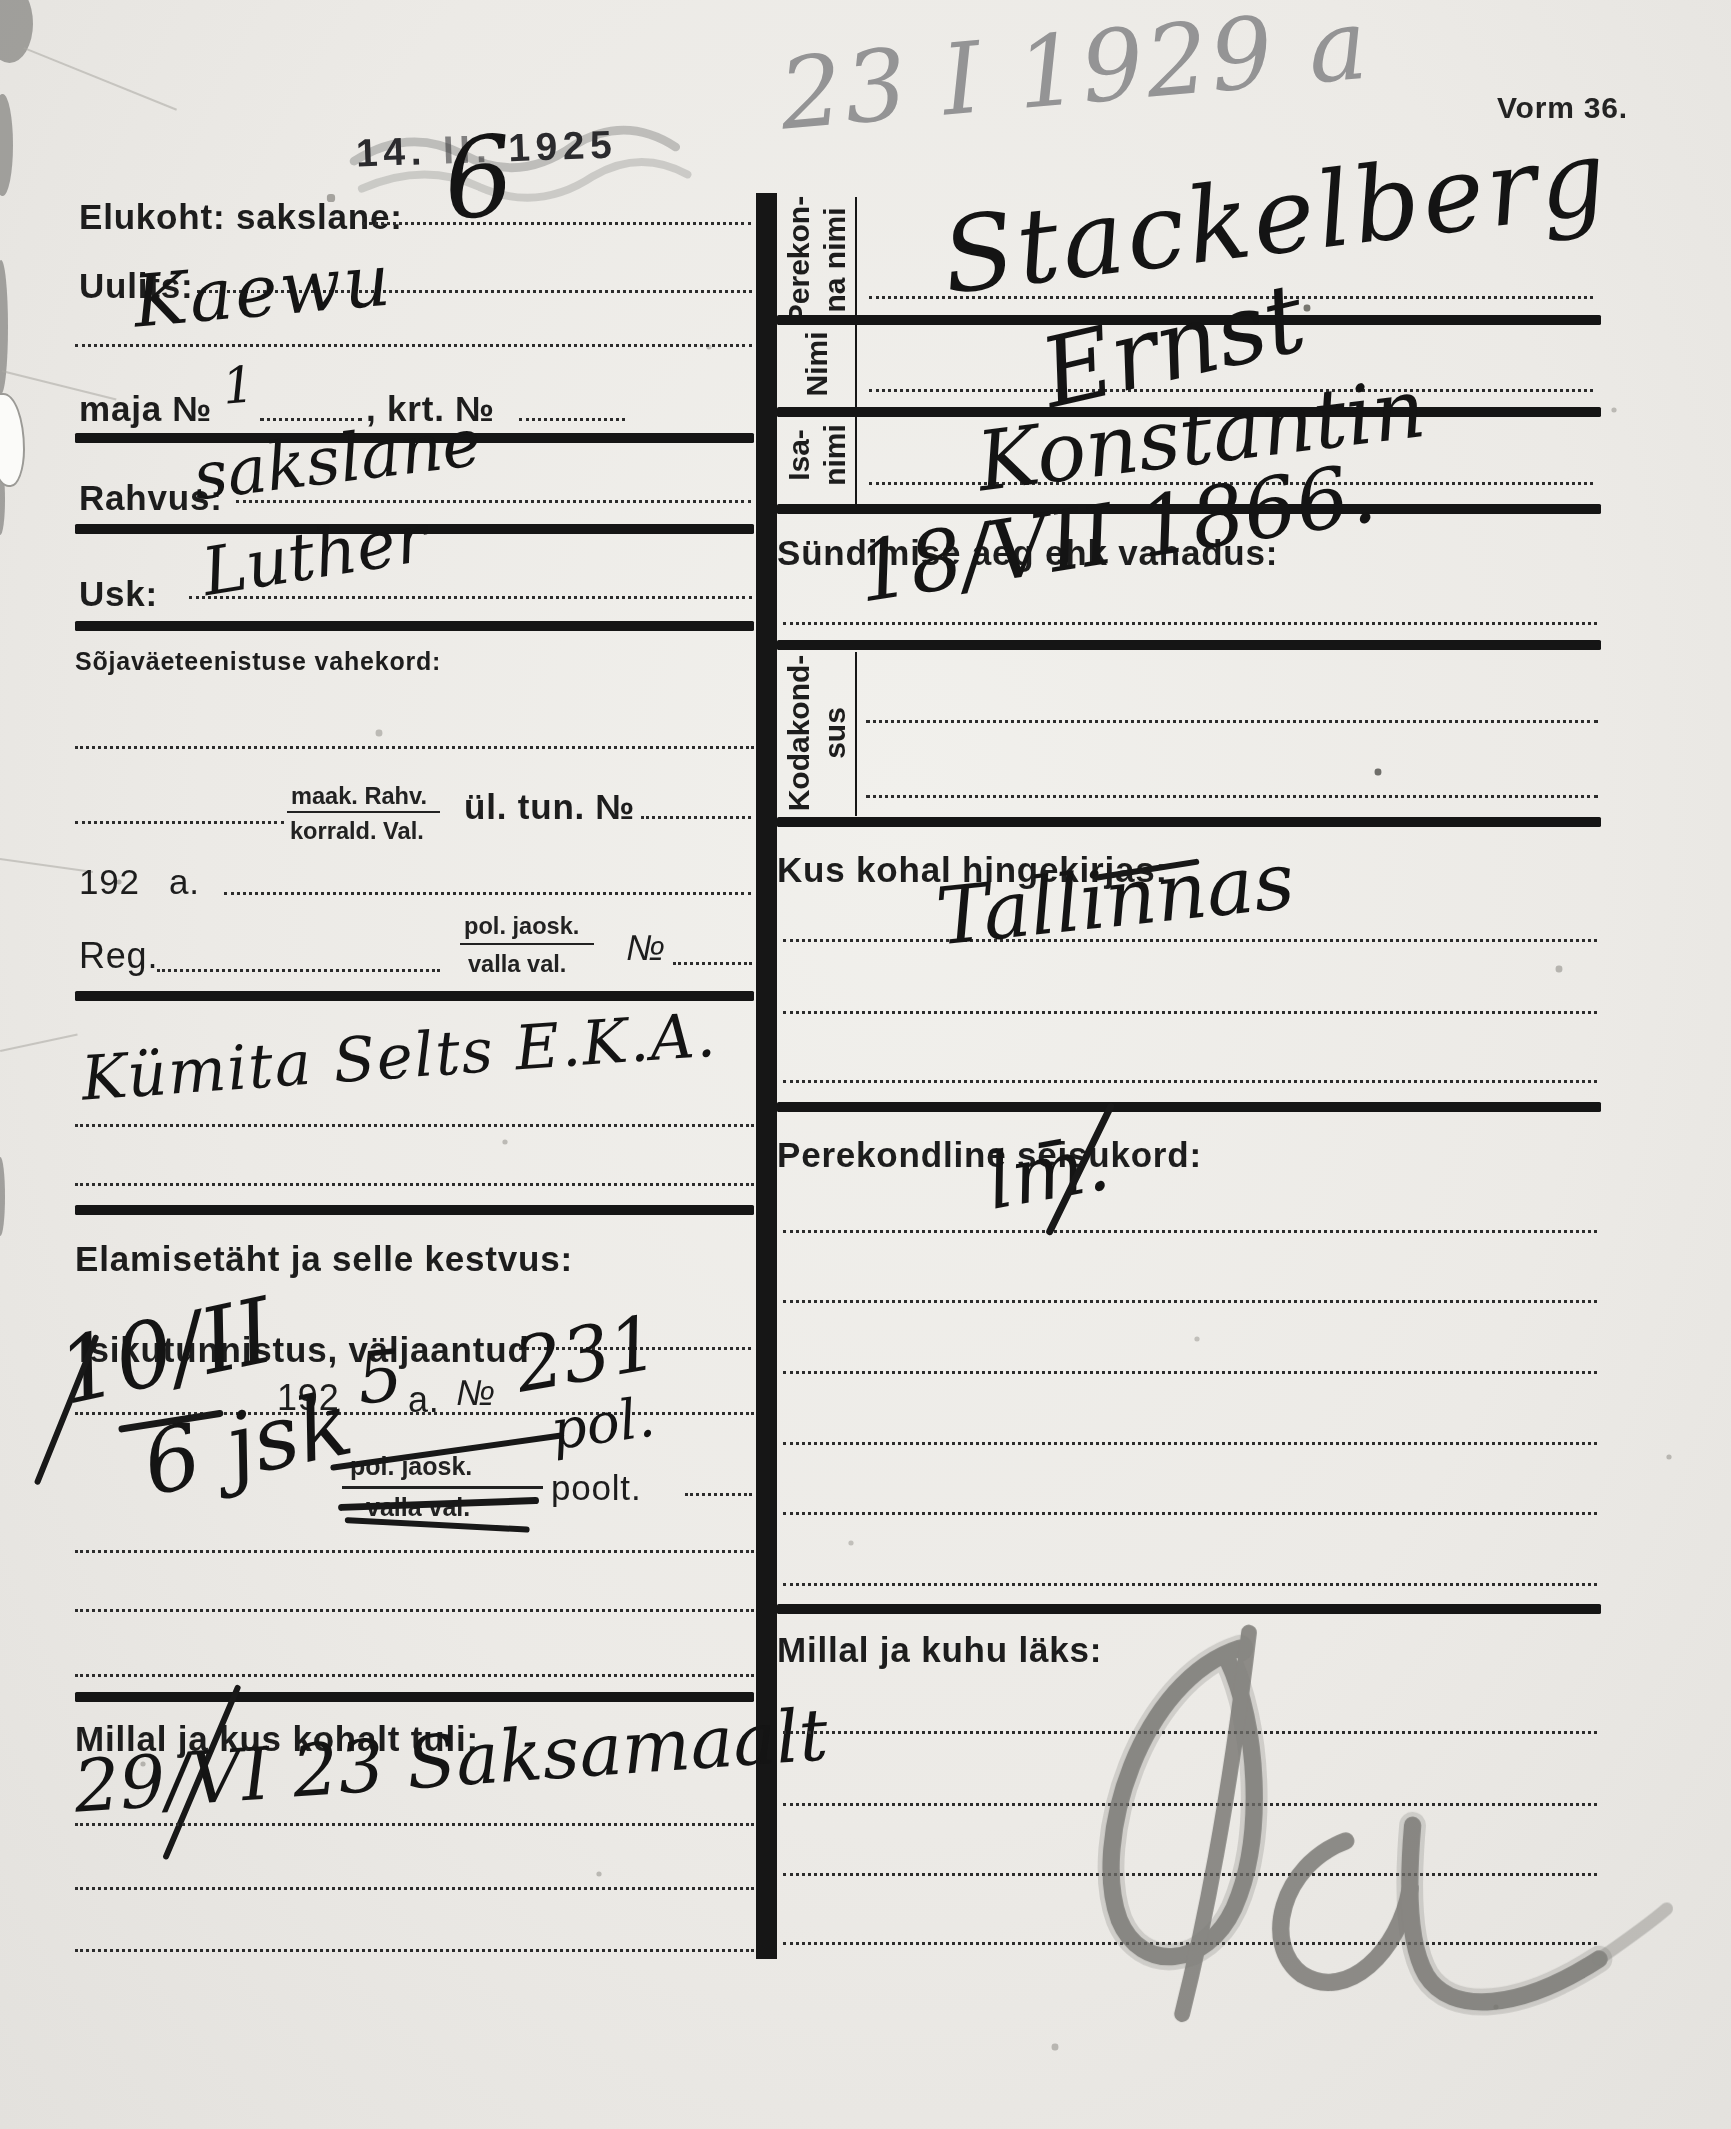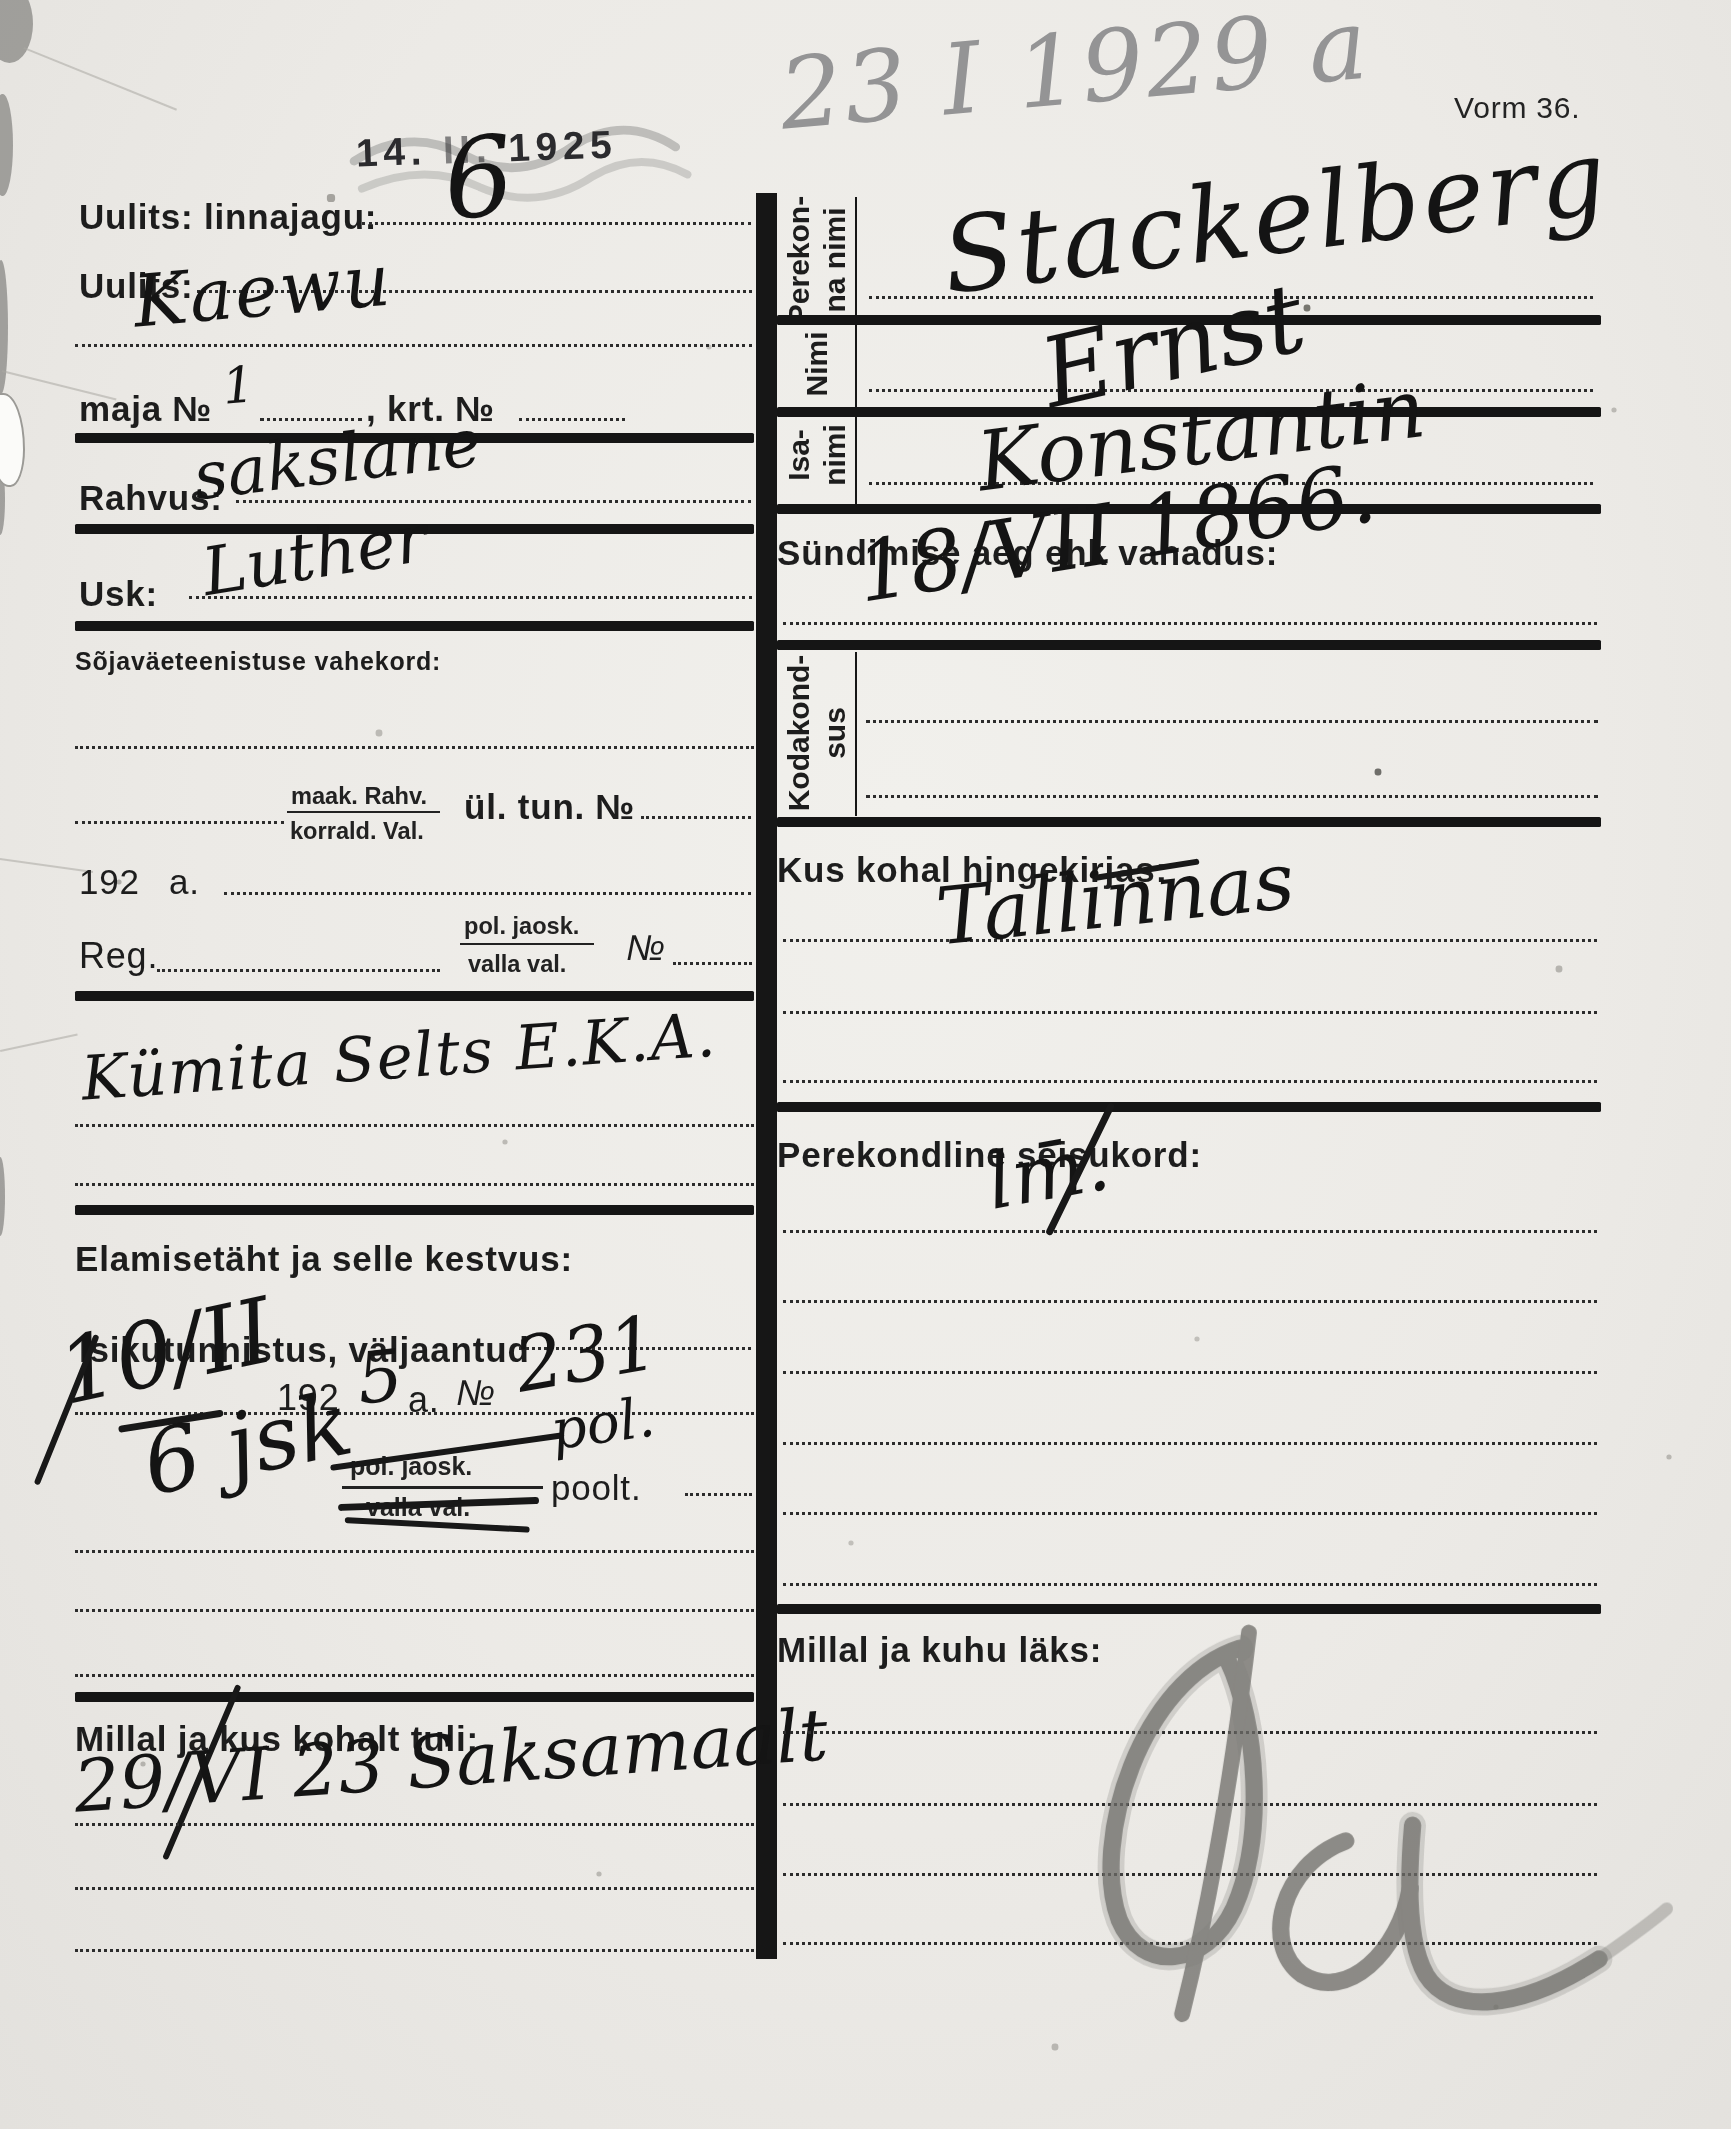--- a/index.html
+++ b/index.html
@@ -62,27 +62,27 @@
     <path d="M 20 55 q 70 -45 140 -8 q 70 38 140 -12 q 65 -40 130 2" fill="none" stroke="#aeaeab" stroke-width="11" stroke-linecap="round" opacity="0.75"></path>
     <path d="M 30 90 q 80 -35 150 -2 q 75 33 145 -14 q 60 -35 120 -2" fill="none" stroke="#b4b4b0" stroke-width="10" stroke-linecap="round" opacity="0.6"></path>
   </svg>
   <div class="print" style="left:356px; top:127px; font-size:39px; letter-spacing:5.5px; color:#2b2b2e; transform:rotate(-2deg);">
     <span>14.</span>
     <span style="opacity:.55;">II.</span>
     <span>1925</span>
   </div>
   <div class="hand" style="left:437px; top:118px; font-size:110px; transform:rotate(-6deg);">6</div>
   <div class="hand pencil" style="left:775px; top:38px; font-size:98px; letter-spacing:2.4px; transform:rotate(-5deg); opacity:.9;">23 I 1929 a</div>
-  <div class="print" style="left:1454px; top:91px; font-size:30px; font-weight:normal; color:#242424;">Vorm 36.</div>
+  <div class="print" style="left:1497px; top:91px; font-size:30px; font-weight:bold; color:#242424;">Vorm 36.</div>
 
   <div class="vdiv" style="left:756px; top:193px; width:20.5px; height:1766px;"></div>
   <div class="vdiv" style="left:855px; top:197px; width:2.4px; height:308px;"></div>
   <div class="vdiv" style="left:855px; top:652px; width:2.4px; height:164px;"></div>
 
-  <div class="print" style="left:79px; top:197px; font-size:35px;">Uulits: linnajagu:</div>
+  <div class="print" style="left:79px; top:197px; font-size:35px;">Elukoht: sakslane:</div>
   <div class="dot" style="left:362px; top:222px; width:389px;"></div>
 
   <div class="print" style="left:79px; top:266px; font-size:35px;">Uulits:</div>
   <div class="dot" style="left:197px; top:290px; width:555px;"></div>
   <div class="hand" style="left:130px; top:260px; font-size:72px; letter-spacing:2.4px; transform:rotate(-5deg);">Kaewu</div>
   <div class="dot" style="left:75px; top:344px; width:677px;"></div>
 
   <div class="print" style="left:79px; top:389px; font-size:35px;">maja №</div>
   <div class="hand" style="left:220px; top:358px; font-size:50px; transform:rotate(-5deg);">1</div>
   <div class="dot" style="left:260px; top:418px; width:102px;"></div>

